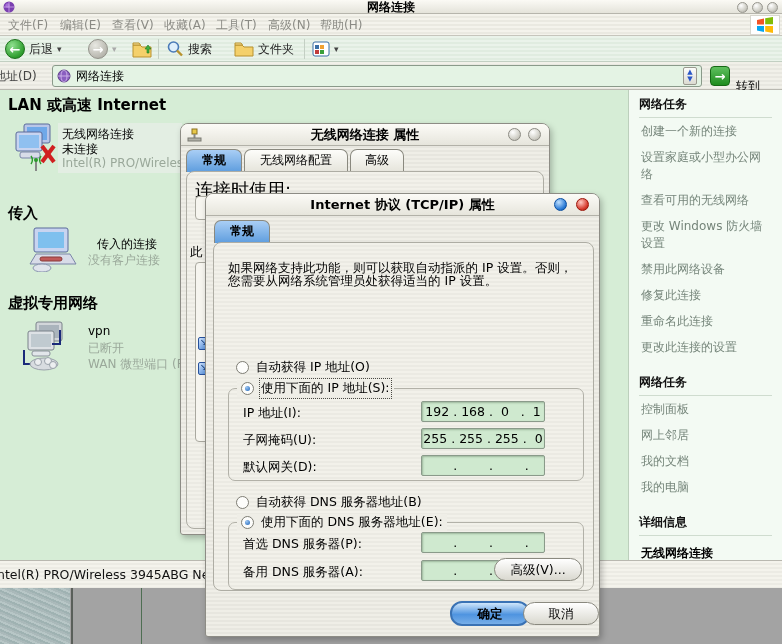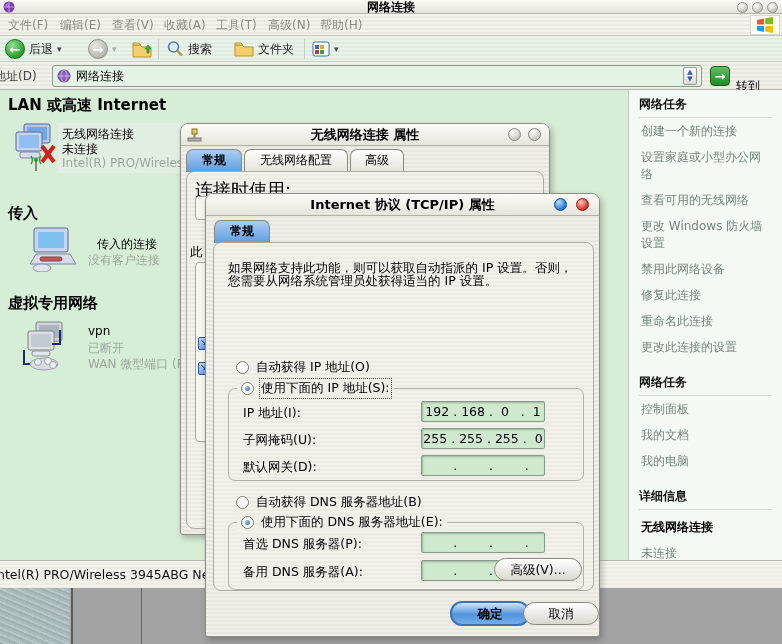--- a/index.html
+++ b/index.html
@@ -275,20 +275,21 @@
       <div class="rp-item">设置家庭或小型办公网络</div>
       <div class="rp-item">查看可用的无线网络</div>
       <div class="rp-item">更改 Windows 防火墙设置</div>
       <div class="rp-item">禁用此网络设备</div>
       <div class="rp-item">修复此连接</div>
       <div class="rp-item">重命名此连接</div>
       <div class="rp-item">更改此连接的设置</div>
 
       <div class="rp-hdr" style="margin-top:8px">网络任务</div>
       <div class="rp-item">控制面板</div>
+      <div class="rp-item">网上邻居</div>
       <div class="rp-item">我的文档</div>
       <div class="rp-item">我的电脑</div>
 
       <div class="rp-hdr" style="margin-top:8px">详细信息</div>
       <div class="rp-item bold-black" style="margin-top:4px">无线网络连接</div>
       <div class="rp-item">未连接</div>
     </div>
 
     <div class="mw-statusbar">
       <div class="status-text">ntel(R) PRO/Wireless 3945ABG Network C</div>

